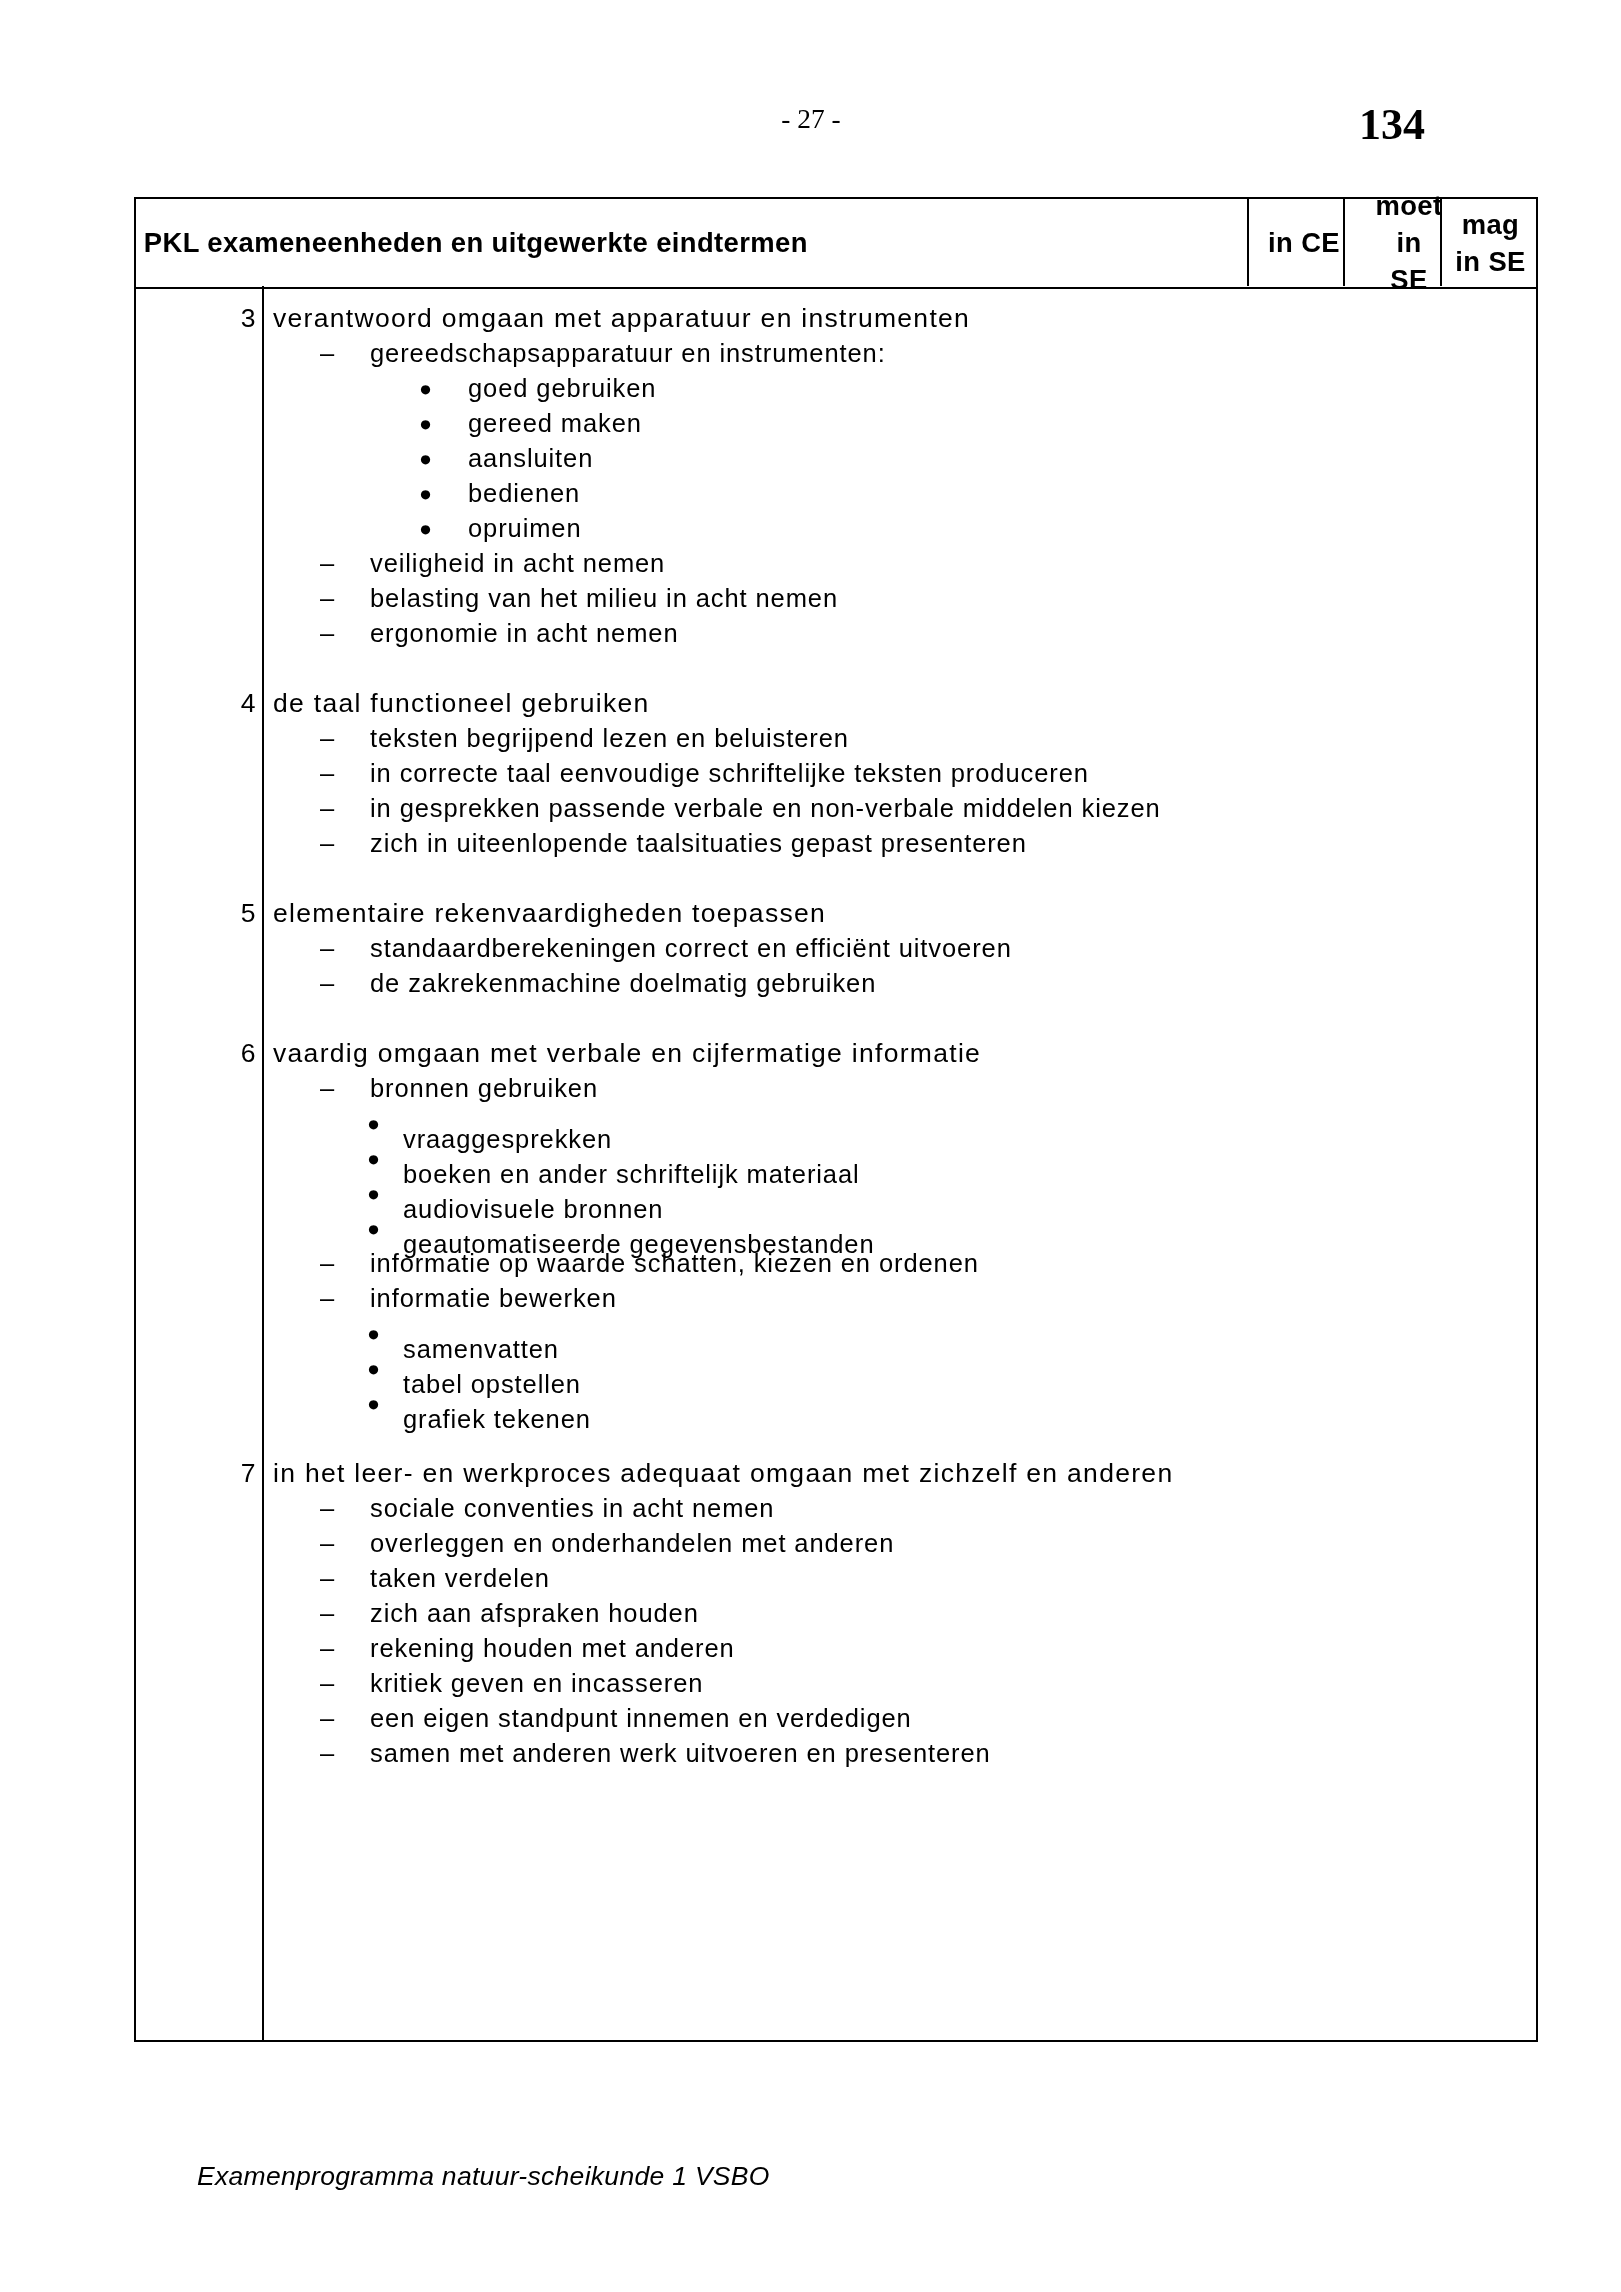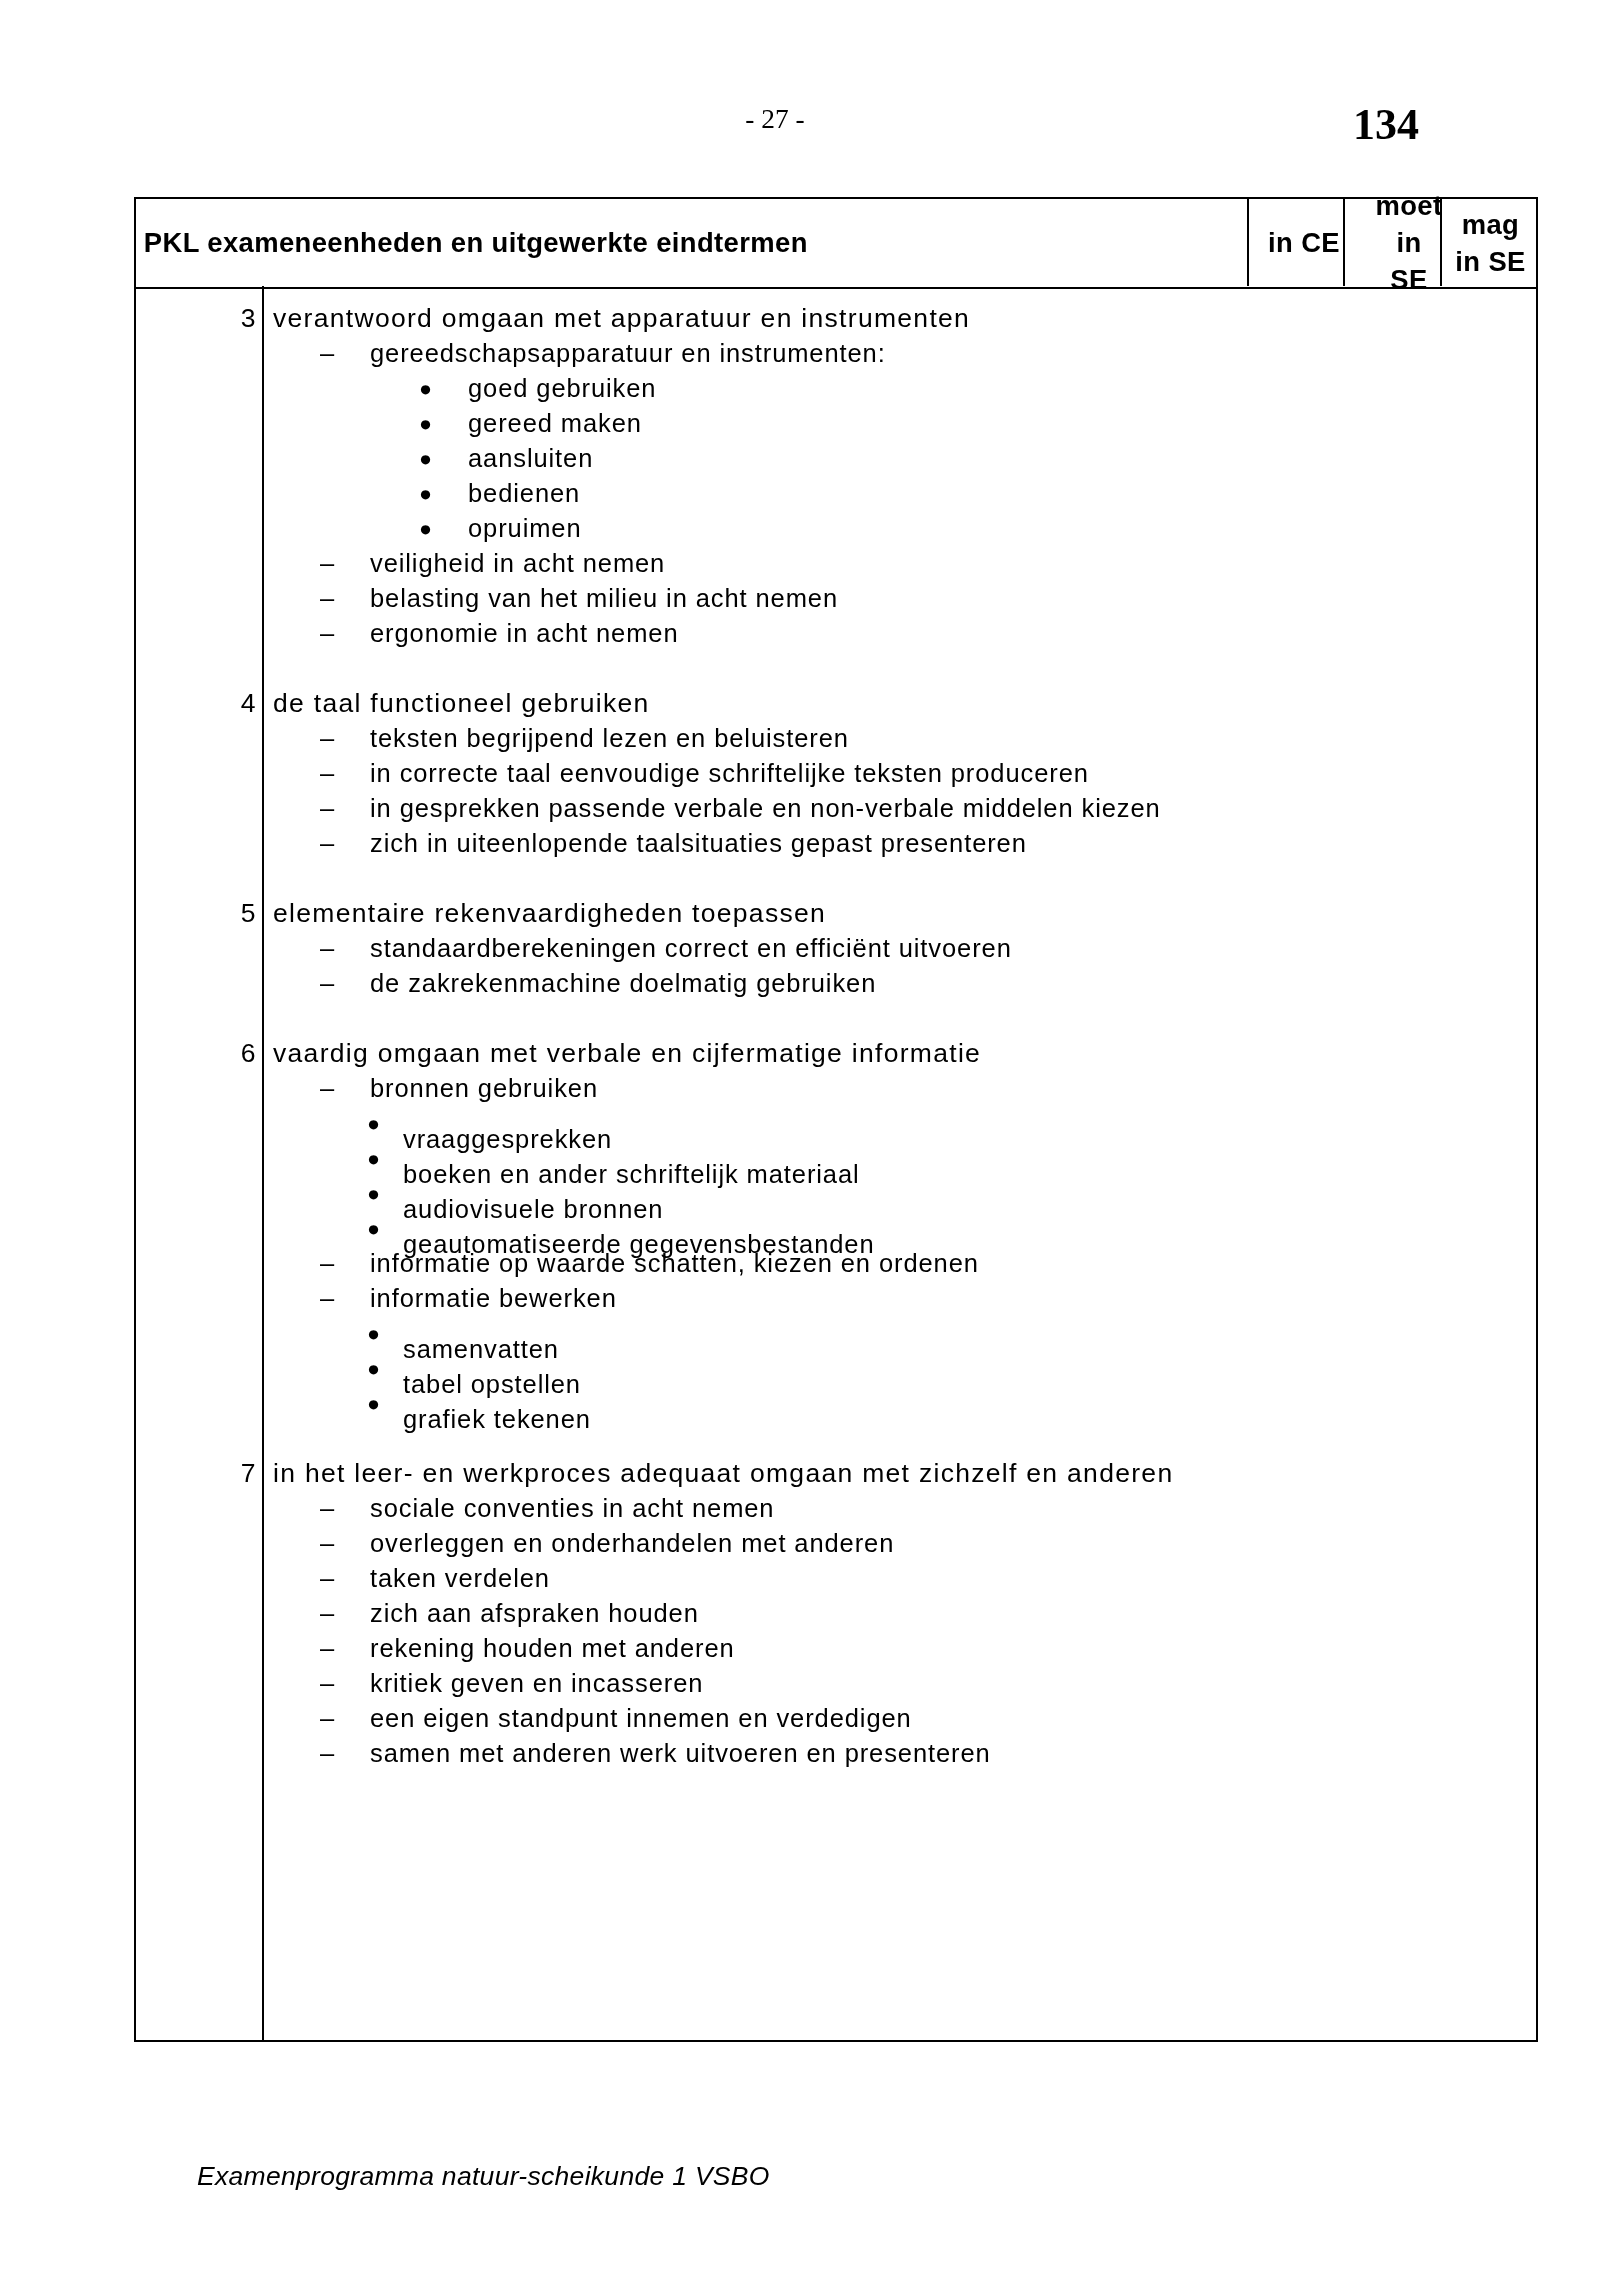--- a/index.html
+++ b/index.html
@@ -1,18 +1,18 @@
 <!DOCTYPE html>
 <html><head>
 <meta charset="utf-8">
 <style>
   html, body { margin: 0; padding: 0; background: #ffffff; }
   body { width: 1621px; height: 2293px; position: relative; overflow: hidden; color: #000; font-family: "Liberation Sans", sans-serif; }
-  .page-num { position: absolute; top: 102px; left: 716px; width: 118px; text-align: center; font-family: "Liberation Serif", serif; font-size: 27.4px; line-height: 35px; color: #000; }
-  .doc-num { position: absolute; top: 98px; left: 1353px; width: 78px; font-family: "Liberation Serif", serif; font-weight: bold; font-size: 44px; line-height: 53px; color: #000; }
+  .page-num { position: absolute; top: 102px; left: 752px; width: 118px; text-align: center; font-family: "Liberation Serif", serif; font-size: 27.4px; line-height: 35px; color: #000; }
+  .doc-num { position: absolute; top: 98px; left: 1353px; width: 78px; text-align: center; font-family: "Liberation Serif", serif; font-weight: bold; font-size: 44px; line-height: 53px; color: #000; }
 
   .tbl { position: absolute; left: 134px; top: 197px; width: 1404px; height: 1845px; box-sizing: border-box; border: 2.9px solid #000; }
   .hdr { position: absolute; left: 0; top: 0; right: 0; height: 90px; box-sizing: border-box; border-bottom: 2.9px solid #000; }
   .hdr-cell { position: absolute; top: 0; height: 87px; box-sizing: border-box; display: flex; align-items: center; font-weight: bold; font-size: 27.4px; letter-spacing: 0.4px; }
   .hdr-main { left: 0; width: 1299px; padding-left: 7.8px; }
   .hdr-col { border-left: 2px solid #000; justify-content: center; text-align: center; line-height: 37px; flex-direction: column; }
   .hdr-ce { left: 1111px; width: 112px; }
   .hdr-moet { left: 1207px; width: 97px; padding-left: 33px; }
   .hdr-mag { left: 1304px; width: 99px; }
 

